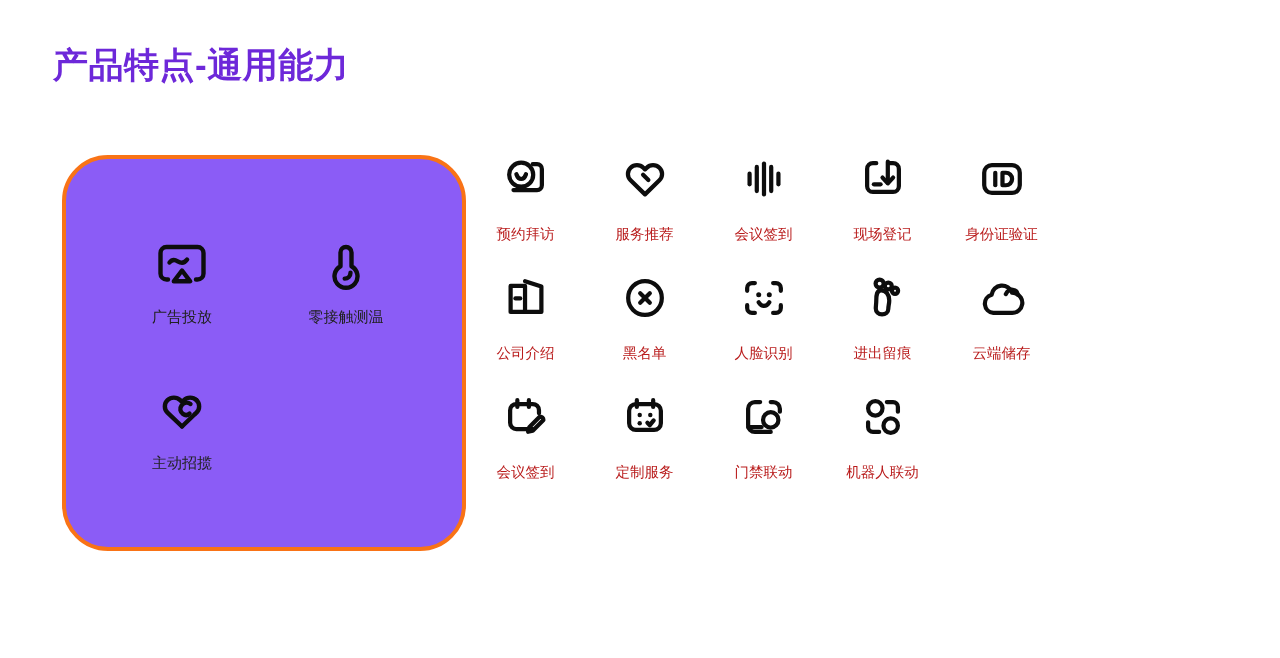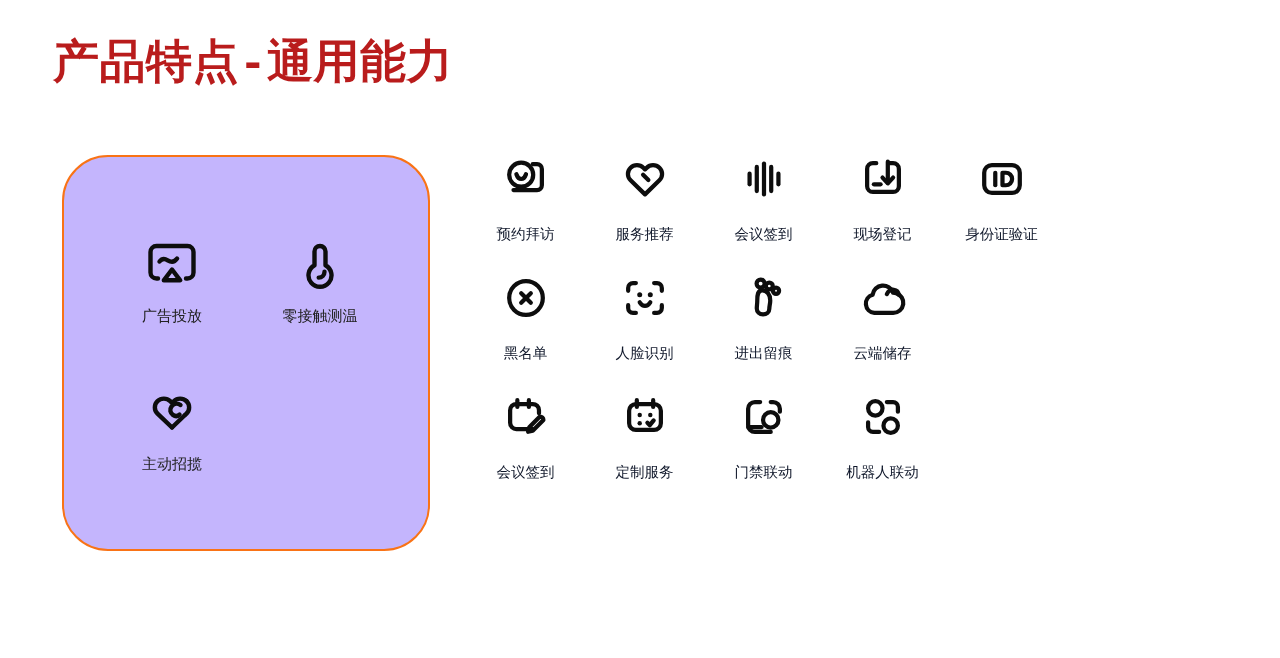--- a/index.html
+++ b/index.html
@@ -16,38 +16,37 @@
     width: 1280px;
     height: 658px;
     background: #ffffff;
   }
 
   
   #page-title {
     position: absolute;
     left: 53px;
     top: 42px;
-    font-size: 46px;
+    font-size: 35px;
     font-weight: bold;
-    color: #b91c1c;
+    color: #6d28d9;
     letter-spacing: 0.5px;
     line-height: 46px;
     white-space: nowrap;
-    font-family: Liberation Mono, monospace;
   }
 
   
   #feature-card {
     position: absolute;
     left: 62px;
     top: 155px;
-    width: 368px;
+    width: 404px;
     height: 396px;
-    background: #c4b5fd;
-    border: 2px solid #f97316;
+    background: #8b5cf6;
+    border: 4px solid #f97316;
     border-radius: 46px;
   }
   #feature-card-grid {
     position: absolute;
     left: 0; top: 0;
     width: 100%; height: 100%;
     display: grid;
     grid-template-columns: 1fr 1fr;
     grid-template-rows: 1fr 1fr;
     align-items: center;
@@ -97,21 +96,21 @@
   .grid-cell .icon-box {
     width: 54px;
     height: 54px;
     display: flex;
     align-items: center;
     justify-content: center;
   }
   .grid-cell .cell-label {
     margin-top: 18px;
     font-size: 14.5px;
-    color: #0f172a;
+    color: #b91c1c;
     line-height: 20px;
     white-space: nowrap;
   }
 
   svg { display: block; }
   .stroke-ico {
     fill: none;
     stroke: #0d0d0d;
     stroke-width: 4.4;
     stroke-linecap: round;
@@ -225,20 +224,30 @@
             <path class="stroke-ico" d="M26.5 19.5h3.5a6.5 6.5 0 0 1 0 13h-3.5v-13z"></path>
           </svg>
         </span>
         <span class="cell-label">身份证验证</span>
       </div>
 
     </div>
 
     <div class="grid-row">
 
+      <div class="grid-cell">
+        <span class="icon-box">
+          <svg width="50" height="50" viewBox="0 0 52 52">
+            <path class="stroke-ico" d="M10 13.5h15v27H10z"></path>
+            <path class="stroke-ico" d="M25 8.5l17 5.5v26.5H25"></path>
+            <path class="stroke-ico" d="M15 26.5h5"></path>
+          </svg>
+        </span>
+        <span class="cell-label">公司介绍</span>
+      </div>
 
       <div class="grid-cell">
         <span class="icon-box">
           <svg width="50" height="50" viewBox="0 0 52 52">
             <circle class="stroke-ico" cx="26" cy="26" r="17.5"></circle>
             <path class="stroke-ico" d="M21 21l10 10M31 21L21 31"></path>
           </svg>
         </span>
         <span class="cell-label">黑名单</span>
       </div>

